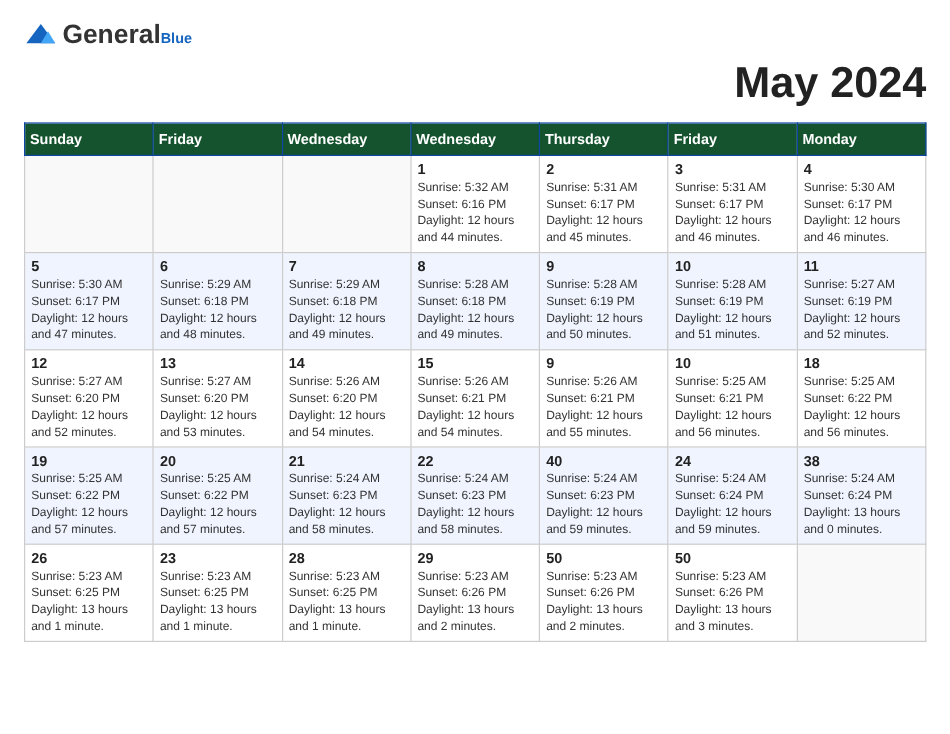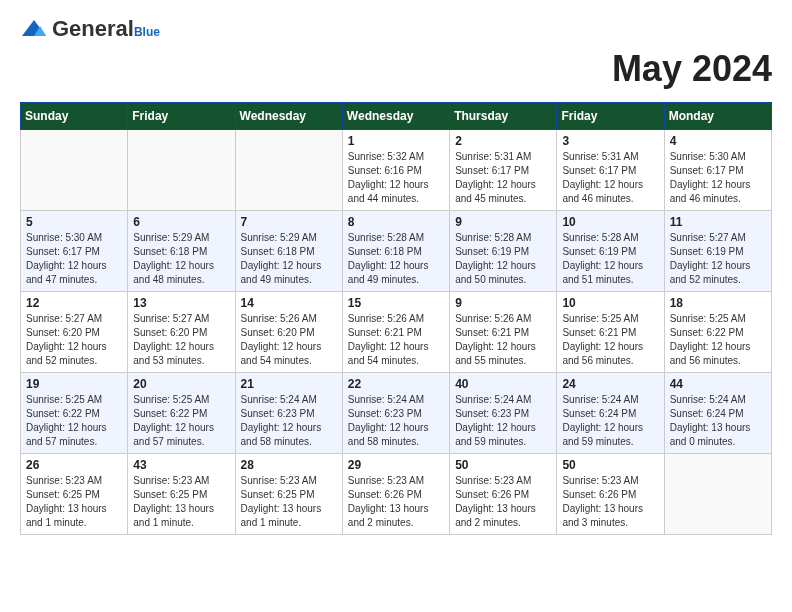--- a/index.html
+++ b/index.html
@@ -287,37 +287,37 @@
 and 59 minutes.</div>
         </td>
         <td>
           <div class="day-num">24</div>
           <div class="cell-text" style="white-space: pre-line;">Sunrise: 5:24 AM
 Sunset: 6:24 PM
 Daylight: 12 hours
 and 59 minutes.</div>
         </td>
         <td>
-          <div class="day-num">44</div>
+          <div class="day-num">38</div>
           <div class="cell-text" style="white-space: pre-line;">Sunrise: 5:24 AM
 Sunset: 6:24 PM
 Daylight: 13 hours
 and 0 minutes.</div>
         </td>
       </tr>
       <tr>
         <td>
           <div class="day-num">26</div>
           <div class="cell-text" style="white-space: pre-line;">Sunrise: 5:23 AM
 Sunset: 6:25 PM
 Daylight: 13 hours
 and 1 minute.</div>
         </td>
         <td>
-          <div class="day-num">43</div>
+          <div class="day-num">23</div>
           <div class="cell-text" style="white-space: pre-line;">Sunrise: 5:23 AM
 Sunset: 6:25 PM
 Daylight: 13 hours
 and 1 minute.</div>
         </td>
         <td>
           <div class="day-num">28</div>
           <div class="cell-text" style="white-space: pre-line;">Sunrise: 5:23 AM
 Sunset: 6:25 PM
 Daylight: 13 hours

